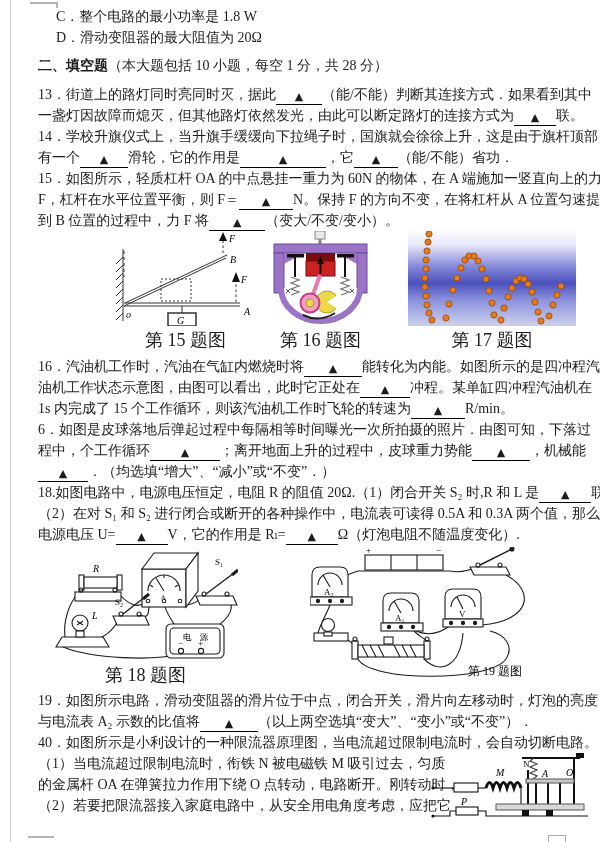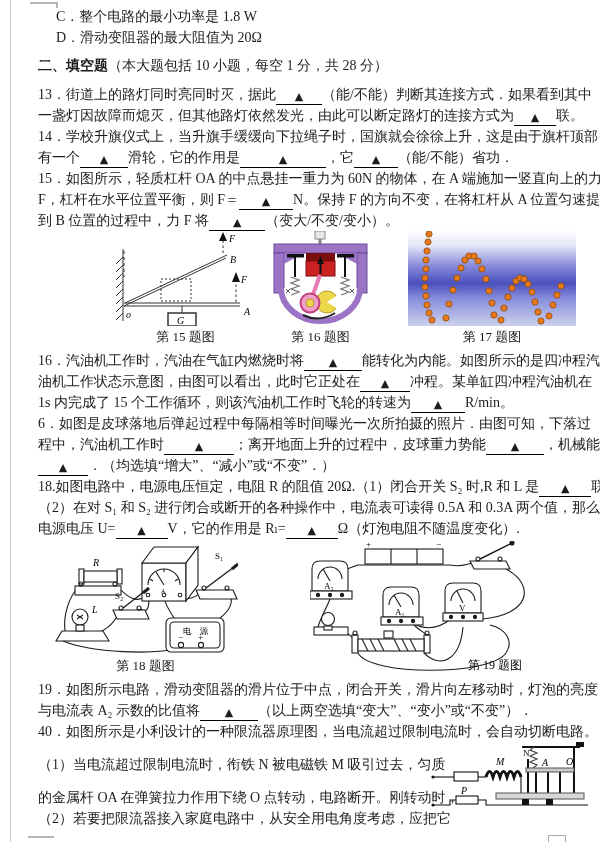--- a/index.html
+++ b/index.html
@@ -17,27 +17,27 @@
   .b-q16{margin-top:4px;}
   .b-q19{margin-top:3px;}
   .blank{display:inline-block;width:52px;border-bottom:1.3px solid #000;text-align:center;
          vertical-align:bottom;height:17px;line-height:17px;}
   .tri{font-size:11px;font-family:"DejaVu Sans","Liberation Sans",sans-serif;}
   .figrow{display:flex;align-items:flex-start;}
   .row1{margin-left:70px;}
   .row2{margin-top:2px;margin-left:15px;}
   .figbox{display:flex;flex-direction:column;align-items:center;}
   .gap5{margin-left:5px;} .gap19{margin-left:35px;} .gap72{margin-left:72px;}
-  .figcap{font-size:13px;margin-top:2px;text-align:center;}
+  .figcap{font-size:18px;margin-top:2px;text-align:center;}
   .fig text{font-family:"Liberation Serif","DejaVu Serif",serif;}
   .flbl{font-size:10px;font-style:italic;}
   .flbl2{font-size:9px;}
   .cnlbl{font-size:8.5px;letter-spacing:3px;}
   .q20wrap{position:relative;}
-  .narrow .tline{max-width:430px;margin-top:12px;}
+  .narrow .tline{max-width:430px;}
   .fig20abs{position:absolute;top:20px;right:4px;}
 </style>
 </head>
 <body>
 
 <div class="page">
   <div class="edge-line"></div>
   <div class="mark" style="left:30px;top:2px;width:28px;height:2px;"></div>
   <div class="mark" style="left:56px;top:2px;width:2px;height:6px;"></div>
   <div class="mark" style="left:28px;top:836px;width:26px;height:2px;"></div>
@@ -198,21 +198,21 @@
       </div>
     </div>
 
     <div class="block b-q16">
         <div class="tline"><span>16．汽油机工作时，汽油在气缸内燃烧时将</span><span class="blank" style="width: 58px;"><span class="tri">▲</span></span><span>能转化为内能。如图所示的是四冲程汽</span></div>
         <div class="tline"><span>油机工作状态示意图，由图可以看出，此时它正处在</span><span class="blank" style="width: 50px;"><span class="tri">▲</span></span><span>冲程。某单缸四冲程汽油机在</span></div>
         <div class="tline"><span>1s 内完成了 15 个工作循环，则该汽油机工作时飞轮的转速为</span><span class="blank" style="width: 54px;"><span class="tri">▲</span></span><span>R/min。</span></div>
       </div>
     <div class="block">
         <div class="tline"><span>6．如图是皮球落地后弹起过程中每隔相等时间曝光一次所拍摄的照片．由图可知，下落过</span></div>
-        <div class="tline"><span>程中，汽油机工作时</span><span class="blank" style="width: 70px;"><span class="tri">▲</span></span><span>；离开地面上升的过程中，皮球重力势能</span><span class="blank" style="width: 58px;"><span class="tri">▲</span></span><span>，机械能</span></div>
+        <div class="tline"><span>程中，个工作循环</span><span class="blank" style="width: 70px;"><span class="tri">▲</span></span><span>；离开地面上升的过程中，皮球重力势能</span><span class="blank" style="width: 58px;"><span class="tri">▲</span></span><span>，机械能</span></div>
         <div class="tline"><span class="blank" style="width: 50px;"><span class="tri">▲</span></span><span>．（均选填“增大”、“减小”或“不变”．）</span></div>
       </div>
     <div class="block">
         <div class="tline"><span>18.如图电路中，电源电压恒定，电阻 R 的阻值 20Ω.（1）闭合开关 S₂ 时,R 和 L 是</span><span class="blank" style="width: 52px;"><span class="tri">▲</span></span><span>联；</span></div>
         <div class="tline"><span>（2）在对 S₁ 和 S₂ 进行闭合或断开的各种操作中，电流表可读得 0.5A 和 0.3A 两个值，那么</span></div>
         <div class="tline"><span>电源电压 U=</span><span class="blank" style="width: 52px;"><span class="tri">▲</span></span><span>V，它的作用是 Rₗ=</span><span class="blank" style="width: 52px;"><span class="tri">▲</span></span><span>Ω（灯泡电阻不随温度变化）.</span></div>
       </div>
 
     <div class="figrow row2">
       <div class="figbox">

